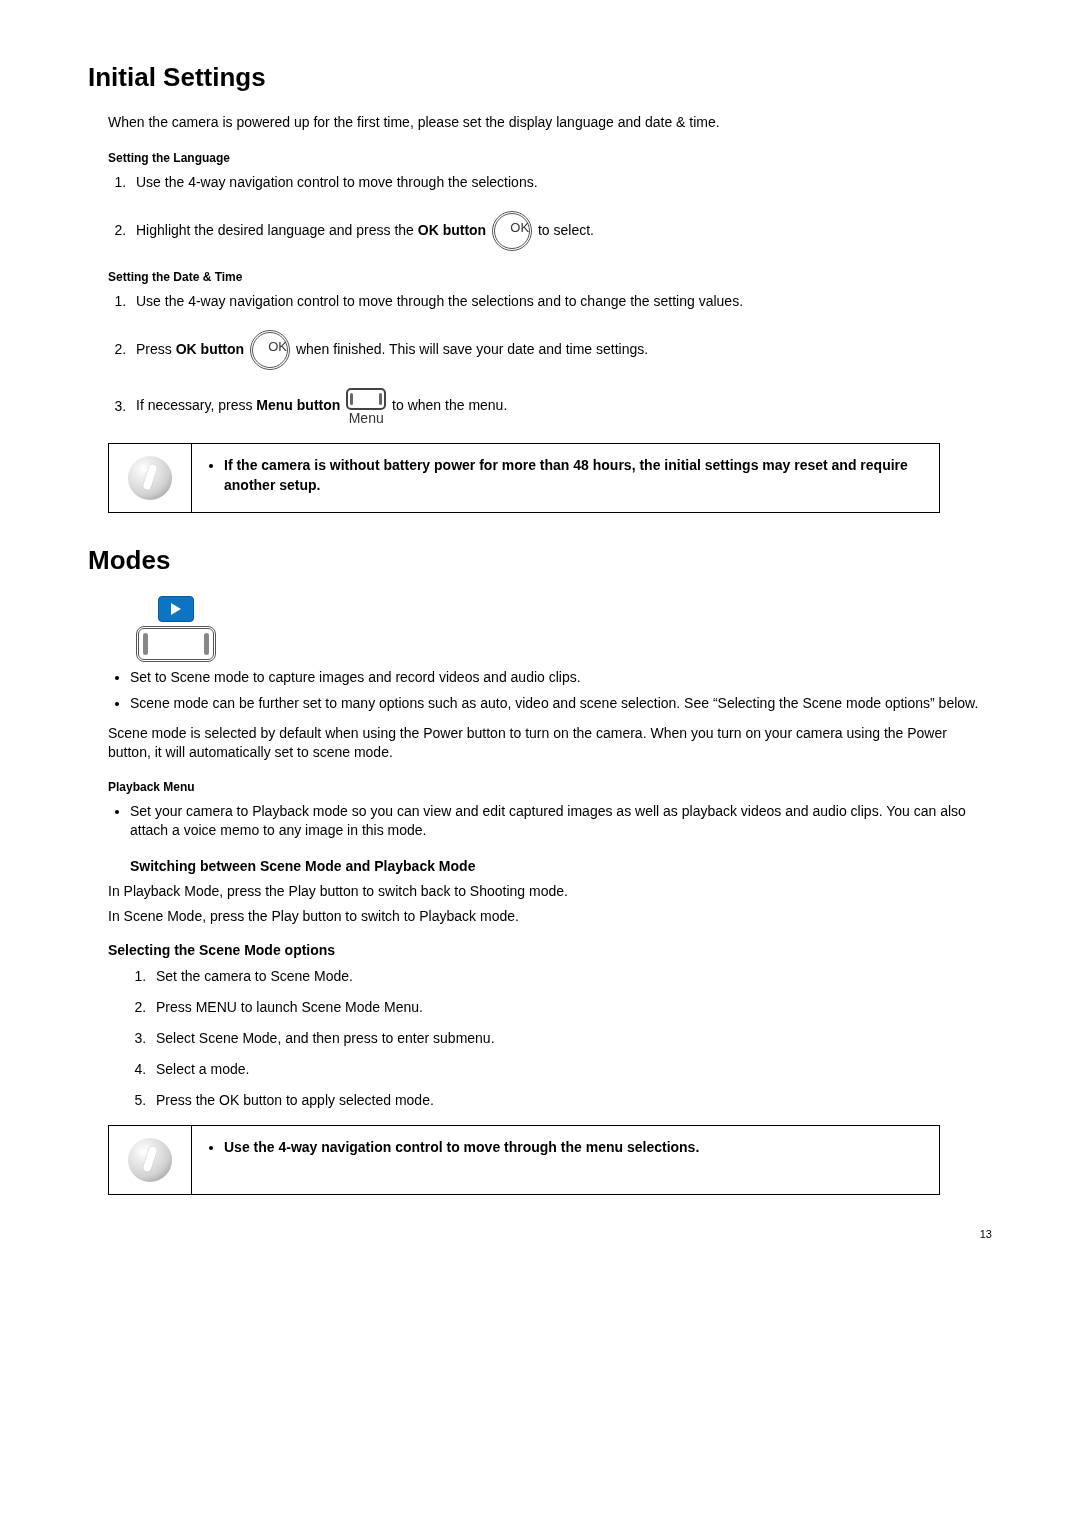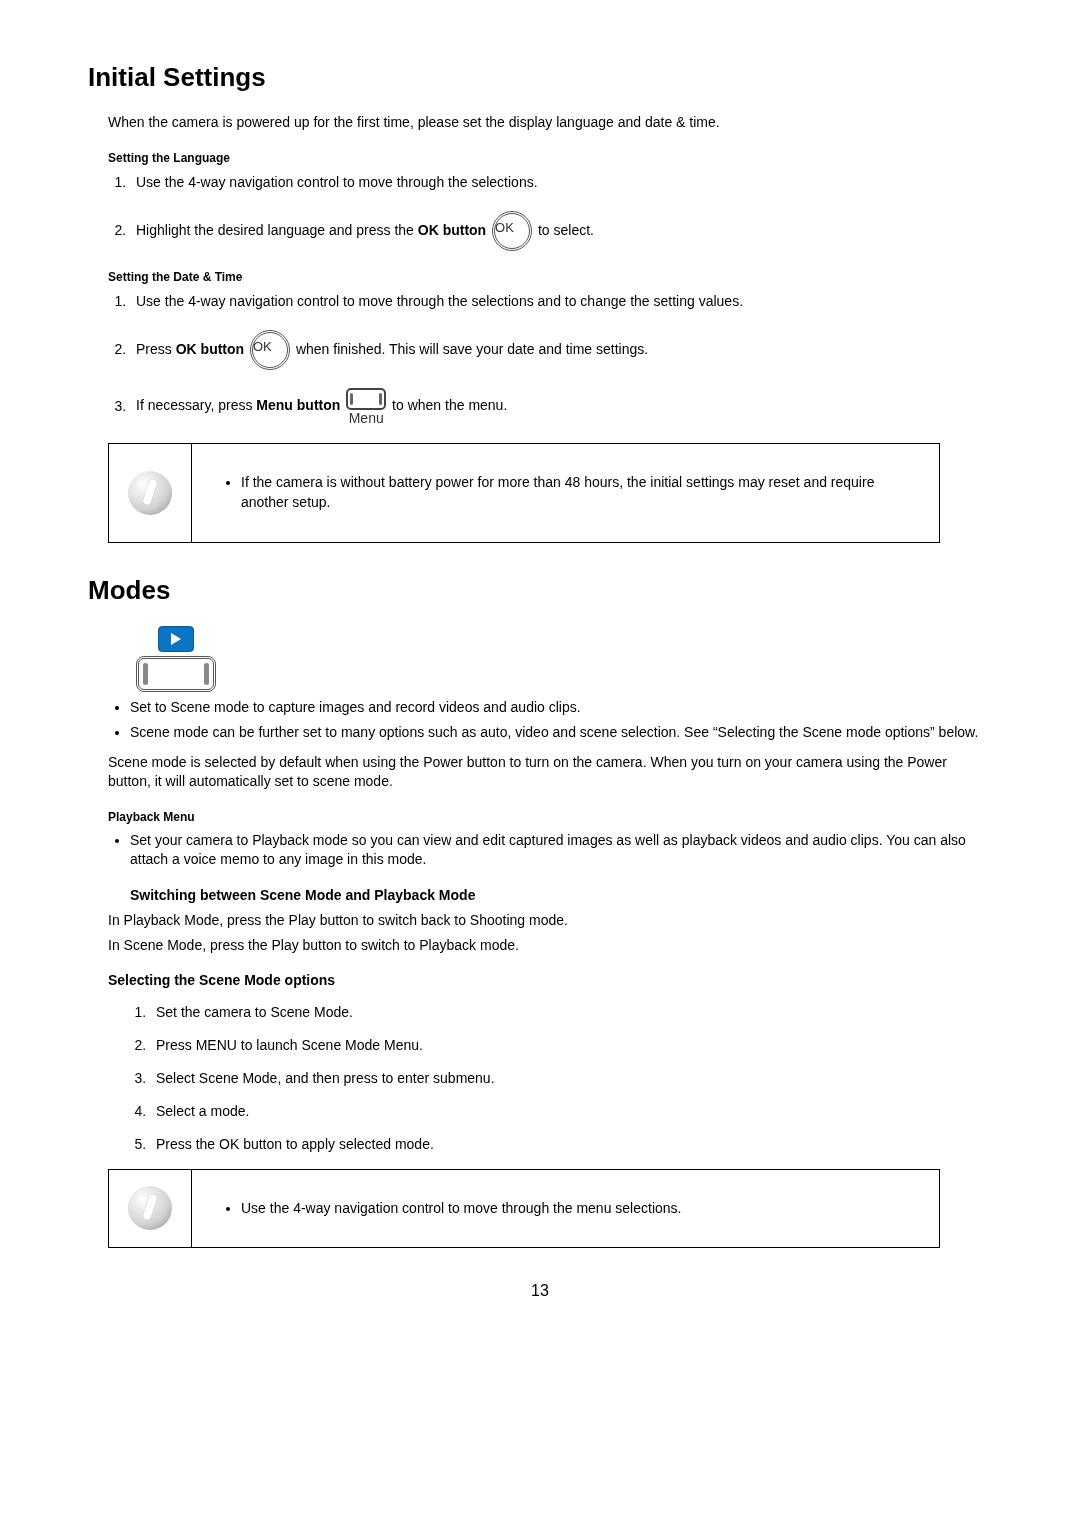--- a/index.html
+++ b/index.html
@@ -49,21 +49,21 @@
   ul li {
     margin: 4px 0 6px 0;
     line-height: 1.4;
   }
   .ok-btn {
     display: inline-block;
     width: 34px;
     height: 34px;
     border-radius: 50%;
     border: 3px double #555;
-    text-align: left;
+    text-align: right;
     line-height: 28px;
     font-size: 13px;
     color: #333;
     vertical-align: middle;
     margin: 0 2px;
     background: #fff;
   }
   .menu-btn {
     display: inline-block;
     vertical-align: middle;
@@ -122,22 +122,23 @@
     border-radius:4px;
     transform: rotate(18deg);
     box-shadow: 0 0 1px #aaa;
   }
   .note-box .text-cell {
     padding: 12px 16px;
     flex: 1;
   }
   .note-box ul {
     list-style: disc;
-    margin: 17px;
+    margin: 0;
     padding-left: 16px;
+    font-weight: bold;
   }
   .note-box ul li { margin:0; }
   .mode-switch {
     margin: 10px 0 6px 28px;
     text-align:center;
     width:80px;
   }
   .mode-switch .play {
     width: 34px; height: 24px;
     background:#0b74c4;
@@ -161,24 +162,24 @@
   }
   .mode-switch .body::before, .mode-switch .body::after{
     content:""; position:absolute; top:4px; bottom:4px; width:5px; background:#888; border-radius:3px;
   }
   .mode-switch .body::before{ left:4px; }
   .mode-switch .body::after{ right:4px; }
   .steps-indent ol{
     margin-left:20px;
   }
   .steps-indent ol li{
-    margin:12px 0 10px 0;
+    margin:4px 0 10px 0;
   }
   .pagenum{
-    text-align:center; font-size:16px; margin-top:32px;
+    text-align:right; font-size:11px; margin-top:32px;
   }
   b { font-weight: bold; }
 </style>
 </head>
 <body>
 
 <h1>Initial Settings</h1>
 
 <div class="content">
   <p>When the camera is powered up for the first time, please set the display language and date &amp; time.</p>

